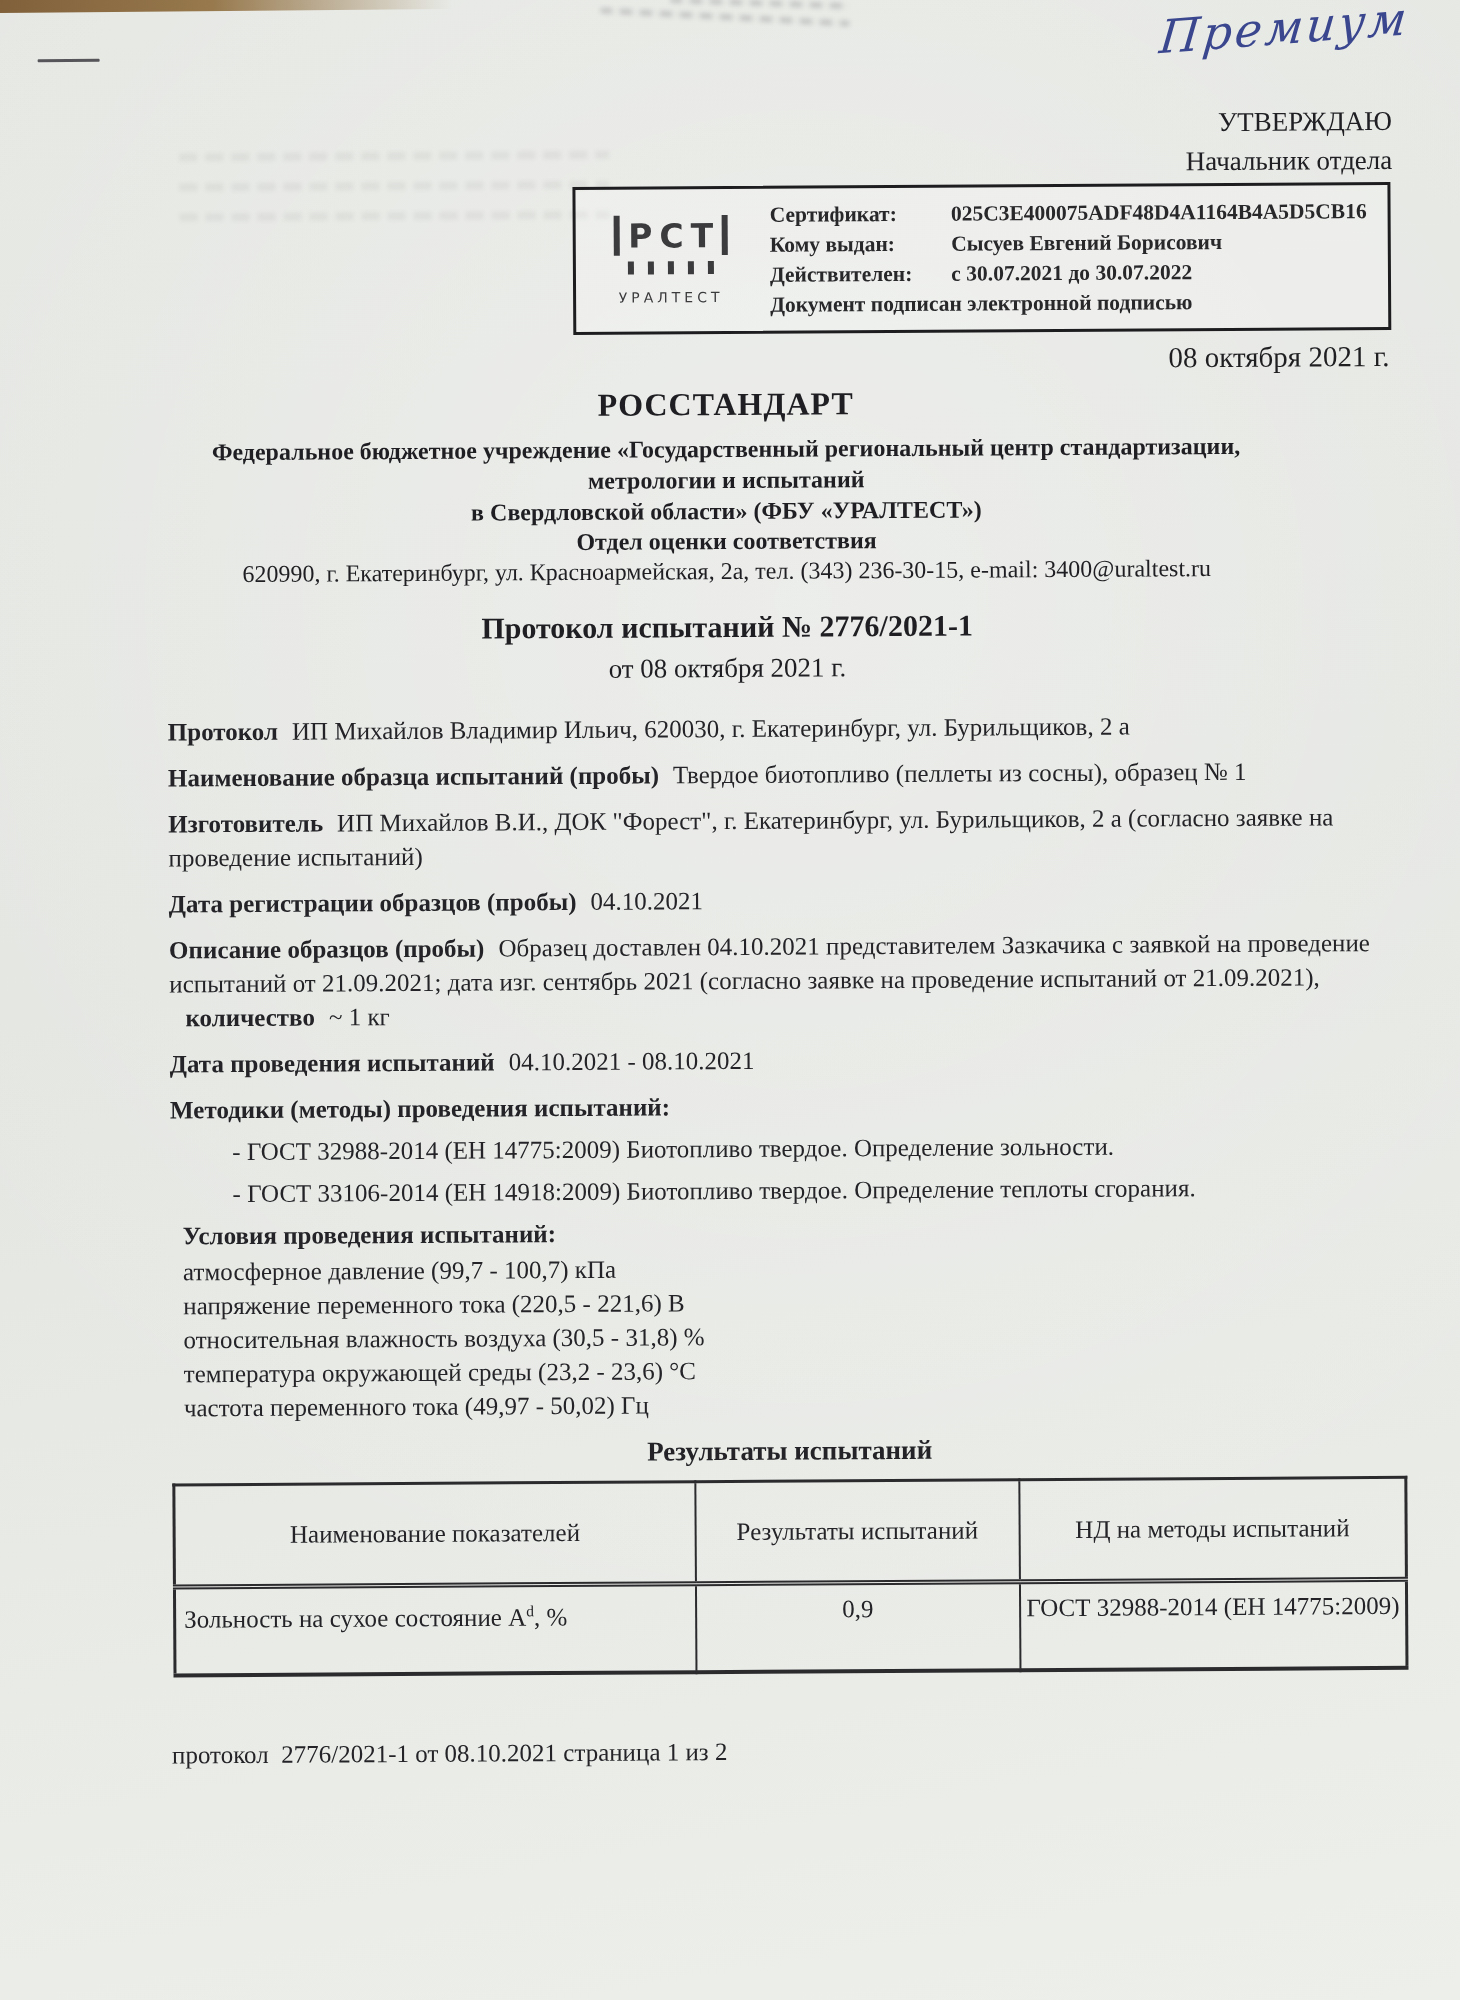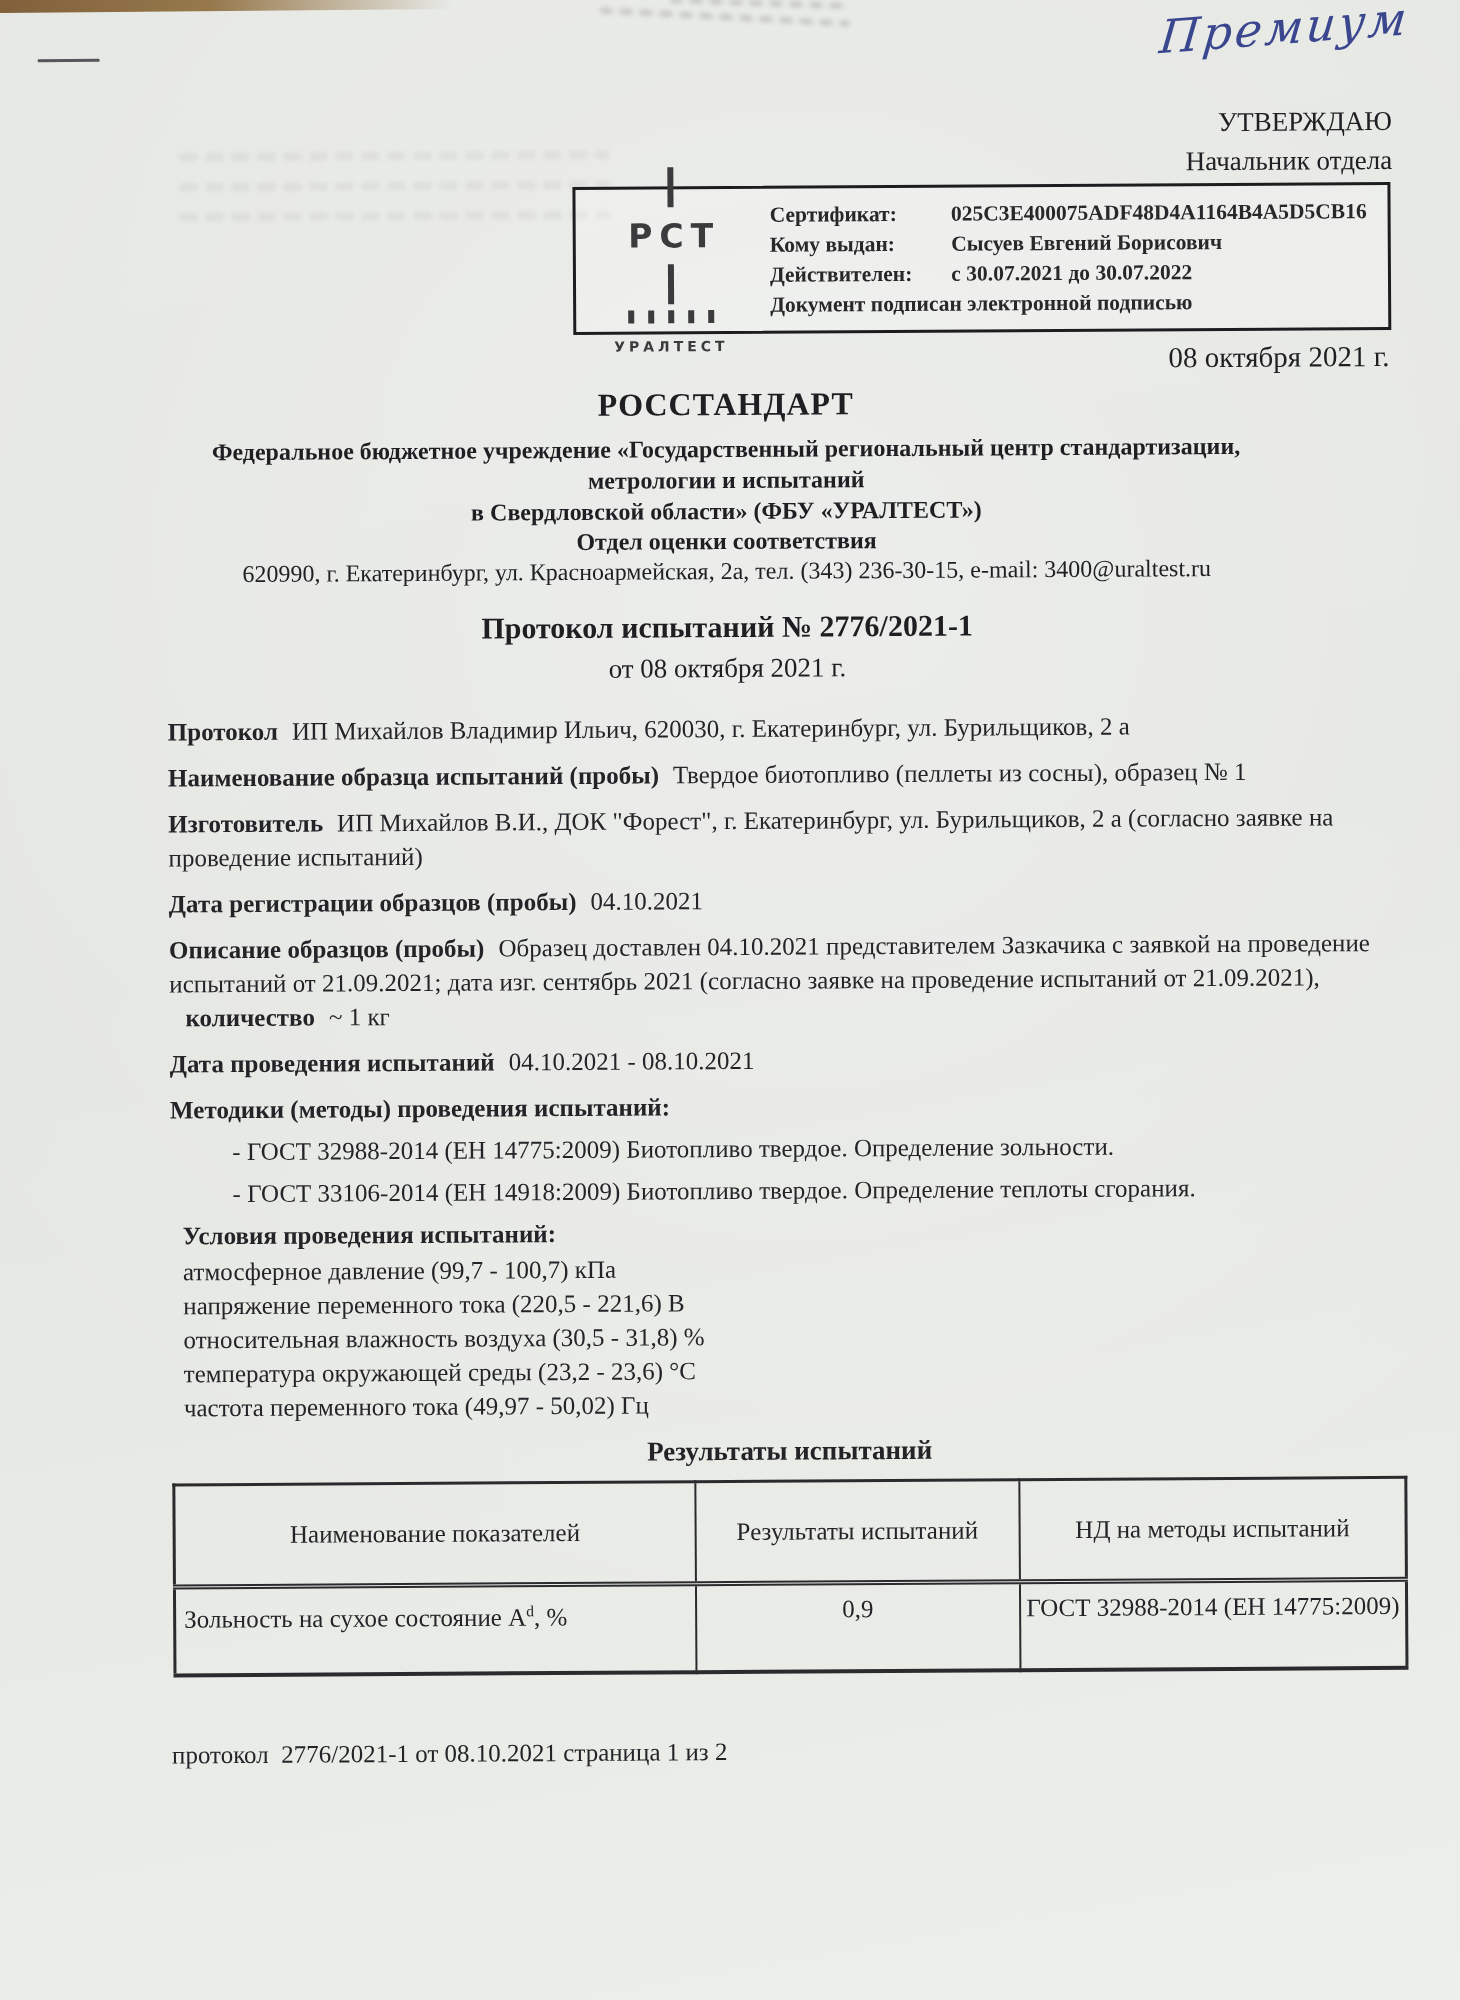--- a/index.html
+++ b/index.html
@@ -43,26 +43,26 @@
   }
 
   .approval{position:absolute;top:106px;right:62px;text-align:right;font-size:27px;line-height:39px;color:#202024;}
 
   .cert-box{
     position:absolute;left:578px;top:186px;width:818px;height:148px;
     border:3px solid #1d1d20;background:rgba(255,255,255,.22);
     display:flex;align-items:center;box-sizing:border-box;
   }
   .cert-logo{width:190px;display:flex;flex-direction:column;align-items:center;color:#3b3b3e;}
-  .logo-row{display:flex;align-items:center;gap:9px;flex-direction:column;}
+  .logo-row{display:flex;align-items:center;gap:9px;}
   .logo-bar{width:6px;height:40px;background:#3b3b3e;}
   .logo-letters{font-family:"DejaVu Sans", sans-serif;font-weight:bold;font-size:33px;letter-spacing:7px;margin-right:-7px;}
   .logo-dashes{display:flex;gap:14px;margin-top:6px;}
   .logo-dashes span{width:6px;height:13px;background:#3b3b3e;display:block;}
-  .logo-caption{margin-top:15px;font-family:"DejaVu Sans", sans-serif;font-weight:bold;font-size:14px;letter-spacing:4px;}
+  .logo-caption{margin-top:15px;font-family:"DejaVu Sans", sans-serif;font-weight:normal;font-size:14px;letter-spacing:4px;}
   .cert-text{flex:1;padding-left:4px;padding-right:8px;font-size:21.5px;font-weight:bold;line-height:30px;color:#28282b;}
   .cert-text .cl{display:inline-block;min-width:176px;}
 
   .approval-date{position:absolute;top:344px;right:66px;font-size:29px;color:#1f1f22;}
 
   .org-header{position:absolute;top:386px;left:0;width:100%;text-align:center;color:#1f1f23;}
   .agency{font-size:32px;font-weight:bold;letter-spacing:1px;}
   .org-line{font-size:24px;font-weight:bold;line-height:31px;}
   .org-first{margin-top:11px;}
   .department{font-size:24px;font-weight:bold;margin-top:1px;}

